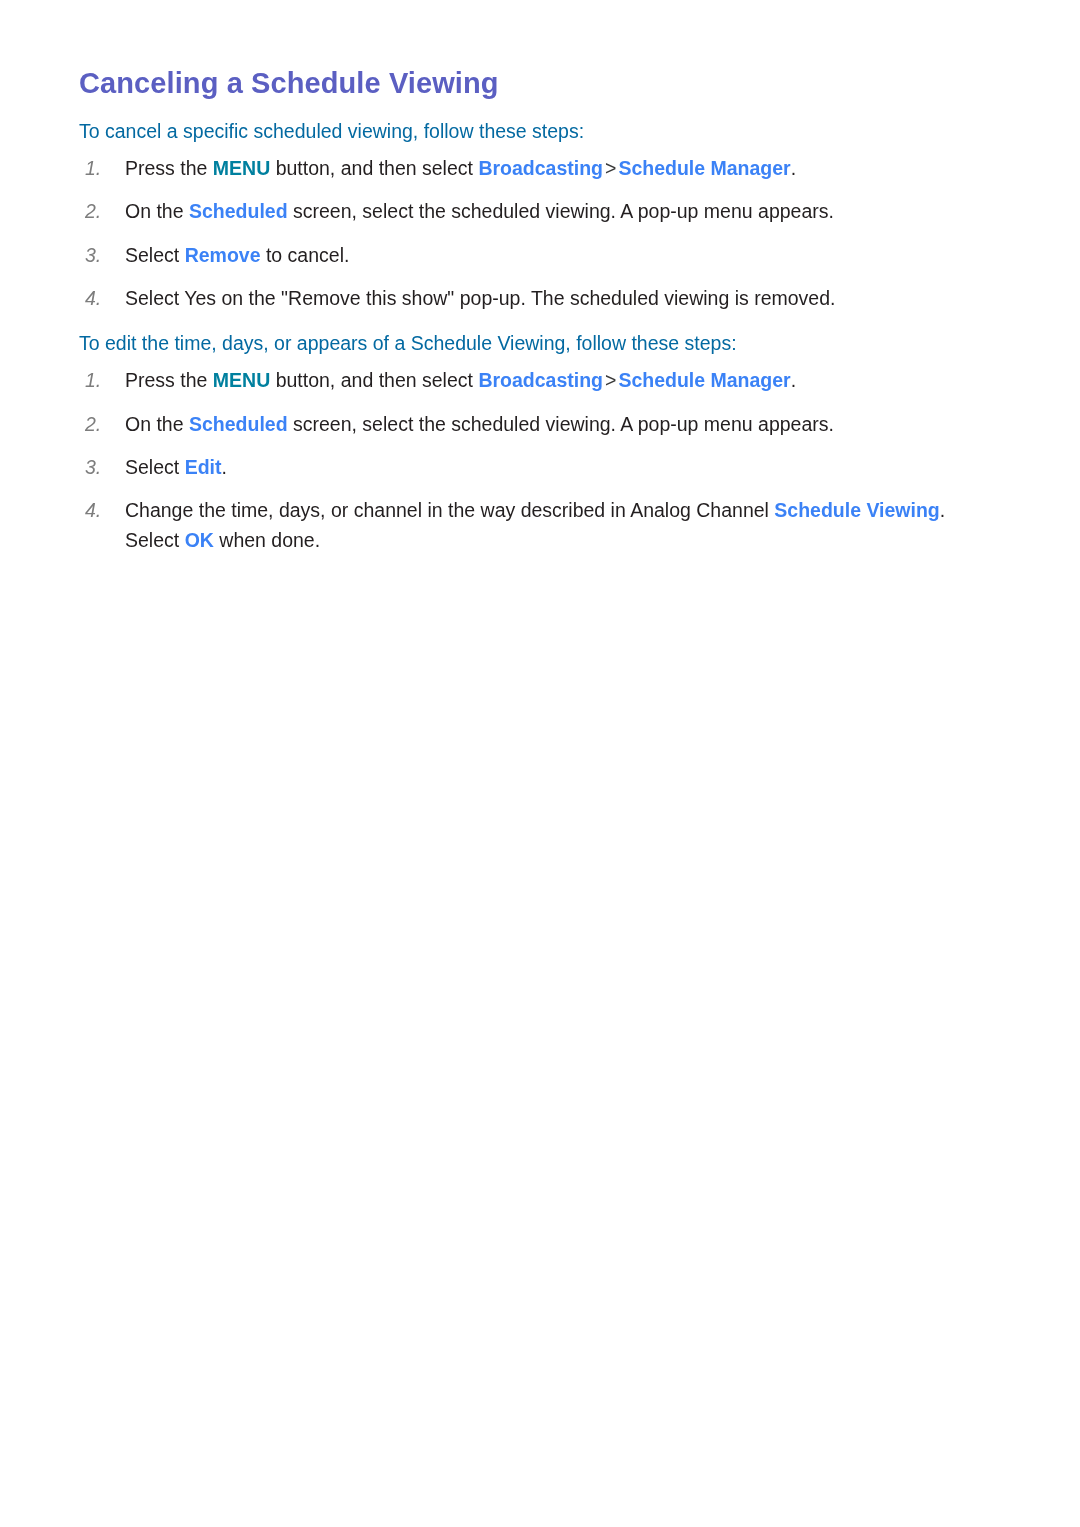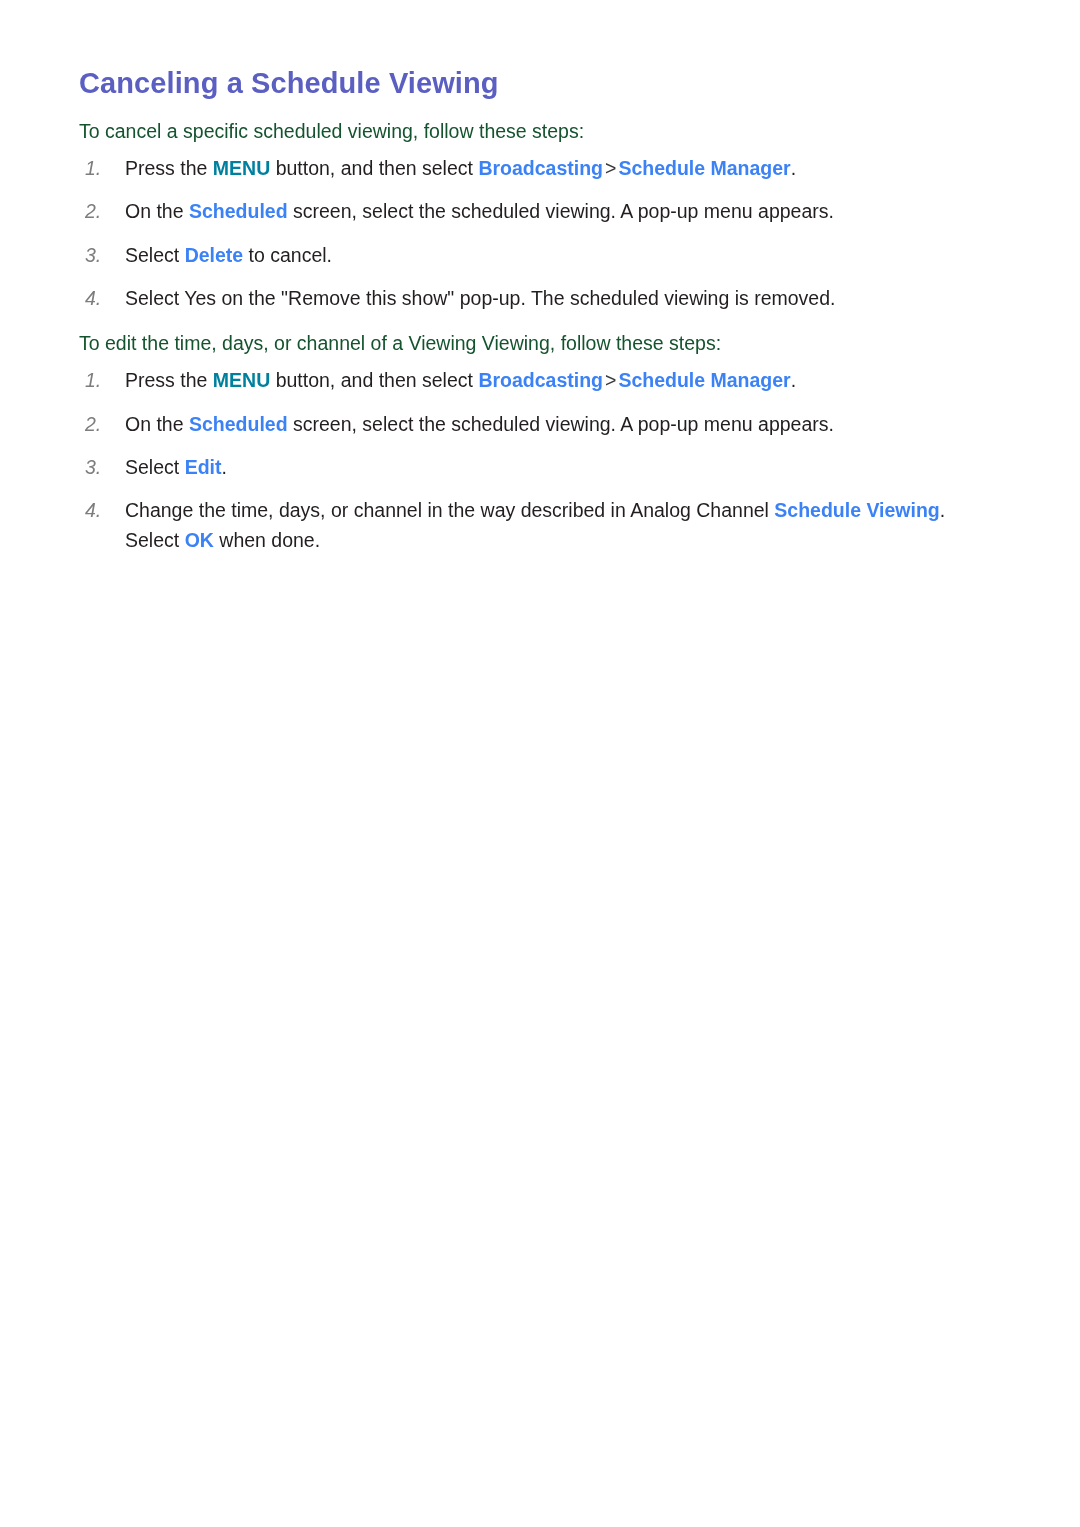--- a/index.html
+++ b/index.html
@@ -30,21 +30,21 @@
     color: #5b5fc2;
     letter-spacing: 0.1px;
     line-height: 1.2;
     margin: 0;
   }
   .sec-1 .section-heading { padding-top: 66px; }
   .sec-2 .section-heading { padding-top: 54px; }
   .section-intro {
     font-size: 19.5px;
     line-height: 1.35;
-    color: #14532d;
+    color: #0369a1;
     margin: 0;
     padding-top: 17px;
   }
   ol.steps {
     list-style: none;
     margin: 0;
     padding: 0;
     padding-top: 9px;
   }
   ol.steps > li {
@@ -83,31 +83,31 @@
         <li>
           <span class="step-num">1.</span>
           <span class="step-text">Press the <span class="accent-teal">MENU</span> button, and then select <span class="accent-blue">Broadcasting</span><span class="sep-gt">&gt;</span><span class="accent-blue">Schedule Manager</span>.</span>
         </li>
         <li>
           <span class="step-num">2.</span>
           <span class="step-text">On the <span class="accent-blue">Scheduled</span> screen, select the scheduled viewing. A pop-up menu appears.</span>
         </li>
         <li>
           <span class="step-num">3.</span>
-          <span class="step-text">Select <span class="accent-blue">Delete</span> to cancel.</span>
+          <span class="step-text">Select <span class="accent-blue">Remove</span> to cancel.</span>
         </li>
         <li>
           <span class="step-num">4.</span>
           <span class="step-text">Select Yes on the "Remove this show" pop-up. The scheduled viewing is removed.</span>
         </li>
       </ol>
   </div>
 
   <div class="section sec-2">
-    <p class="section-intro">To edit the time, days, or channel of a Viewing Viewing, follow these steps:</p>
+    <p class="section-intro">To edit the time, days, or appears of a Schedule Viewing, follow these steps:</p>
     <ol class="steps">
         <li>
           <span class="step-num">1.</span>
           <span class="step-text">Press the <span class="accent-teal">MENU</span> button, and then select <span class="accent-blue">Broadcasting</span><span class="sep-gt">&gt;</span><span class="accent-blue">Schedule Manager</span>.</span>
         </li>
         <li>
           <span class="step-num">2.</span>
           <span class="step-text">On the <span class="accent-blue">Scheduled</span> screen, select the scheduled viewing. A pop-up menu appears.</span>
         </li>
         <li>

